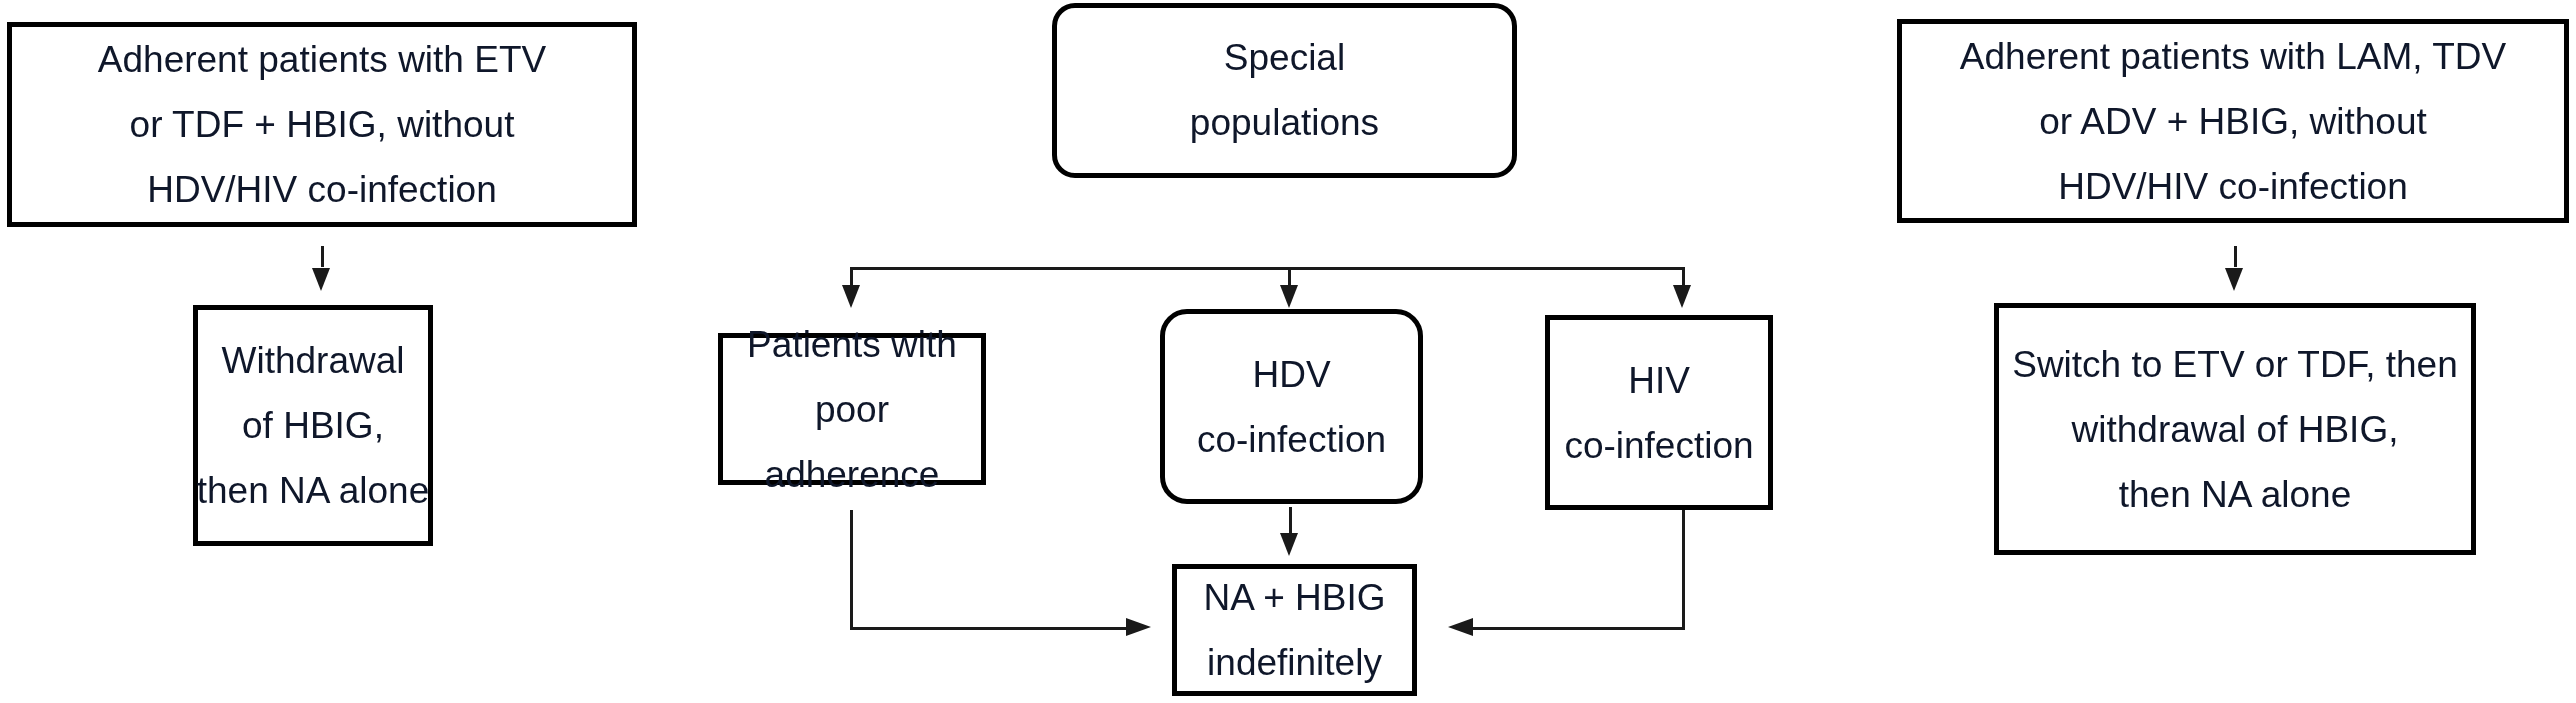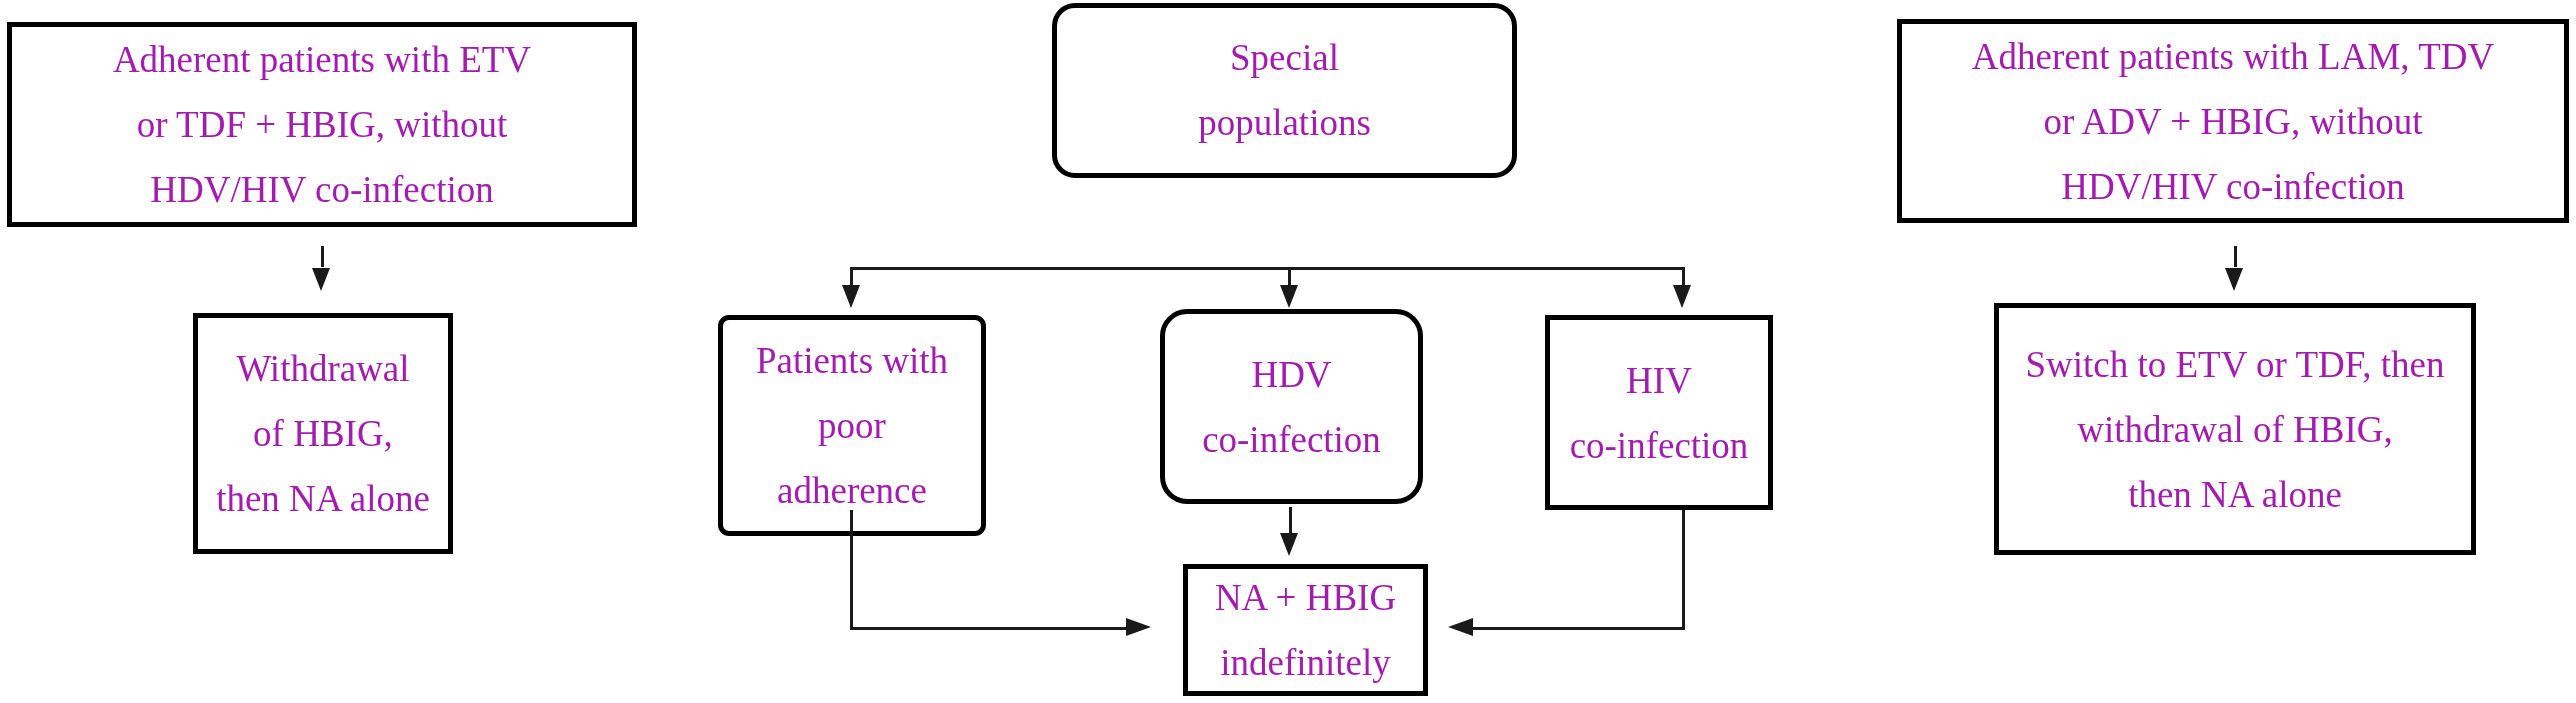--- a/index.html
+++ b/index.html
@@ -5,22 +5,22 @@
   html, body {
     margin: 0;
     padding: 0;
     background: #ffffff;
   }
   .canvas {
     position: relative;
     width: 2576px;
     height: 704px;
     background: #ffffff;
-    font-family: Liberation Serif, serif;
-    color: #a21caf;
+    font-family: Liberation Sans, sans-serif;
+    color: #0f172a;
     overflow: hidden;
   }
   .node {
     position: absolute;
     box-sizing: border-box;
     border: 5.3px solid #000000;
     background: #ffffff;
     display: flex;
     flex-direction: column;
     justify-content: center;
@@ -60,26 +60,26 @@
   .head-left {
     position: absolute;
     width: 0; height: 0;
     border-top: 9.7px solid transparent;
     border-bottom: 9.7px solid transparent;
     border-right: 25px solid #1a1a1a;
   }
 
   
   #n-adherent-etv   { left: 7px;    top: 22px;  width: 630px; height: 205px; }
-  #n-withdrawal     { left: 193px;  top: 313px; width: 260px; height: 241px; }
+  #n-withdrawal     { left: 193px;  top: 305px; width: 240px; height: 241px; }
   #n-special        { left: 1052px; top: 2.6px;   width: 465px; height: 175px; border-radius: 23px; }
-  #n-poor-adherence { left: 718px;  top: 315px; width: 268px; height: 221px; border-radius: 11px; }
+  #n-poor-adherence { left: 718px;  top: 333px; width: 268px; height: 152px; }
   #n-hdv            { left: 1160px; top: 309px; width: 263px; height: 195px; border-radius: 27px; }
   #n-hiv            { left: 1545px; top: 315px; width: 228px; height: 195px; }
-  #n-na-hbig        { left: 1172px; top: 564px; width: 245px; height: 132px; margin-left: 11px; }
+  #n-na-hbig        { left: 1172px; top: 564px; width: 245px; height: 132px; }
   #n-adherent-lam   { left: 1897px; top: 19.4px;  width: 672px; height: 204px; }
   #n-switch         { left: 1994px; top: 303px; width: 482px; height: 252px; }
 </style>
 </head>
 <body>
 
 <div class="canvas">
 
   <div class="node" id="n-adherent-etv">
     <span class="txt-line">Adherent patients with ETV</span>

